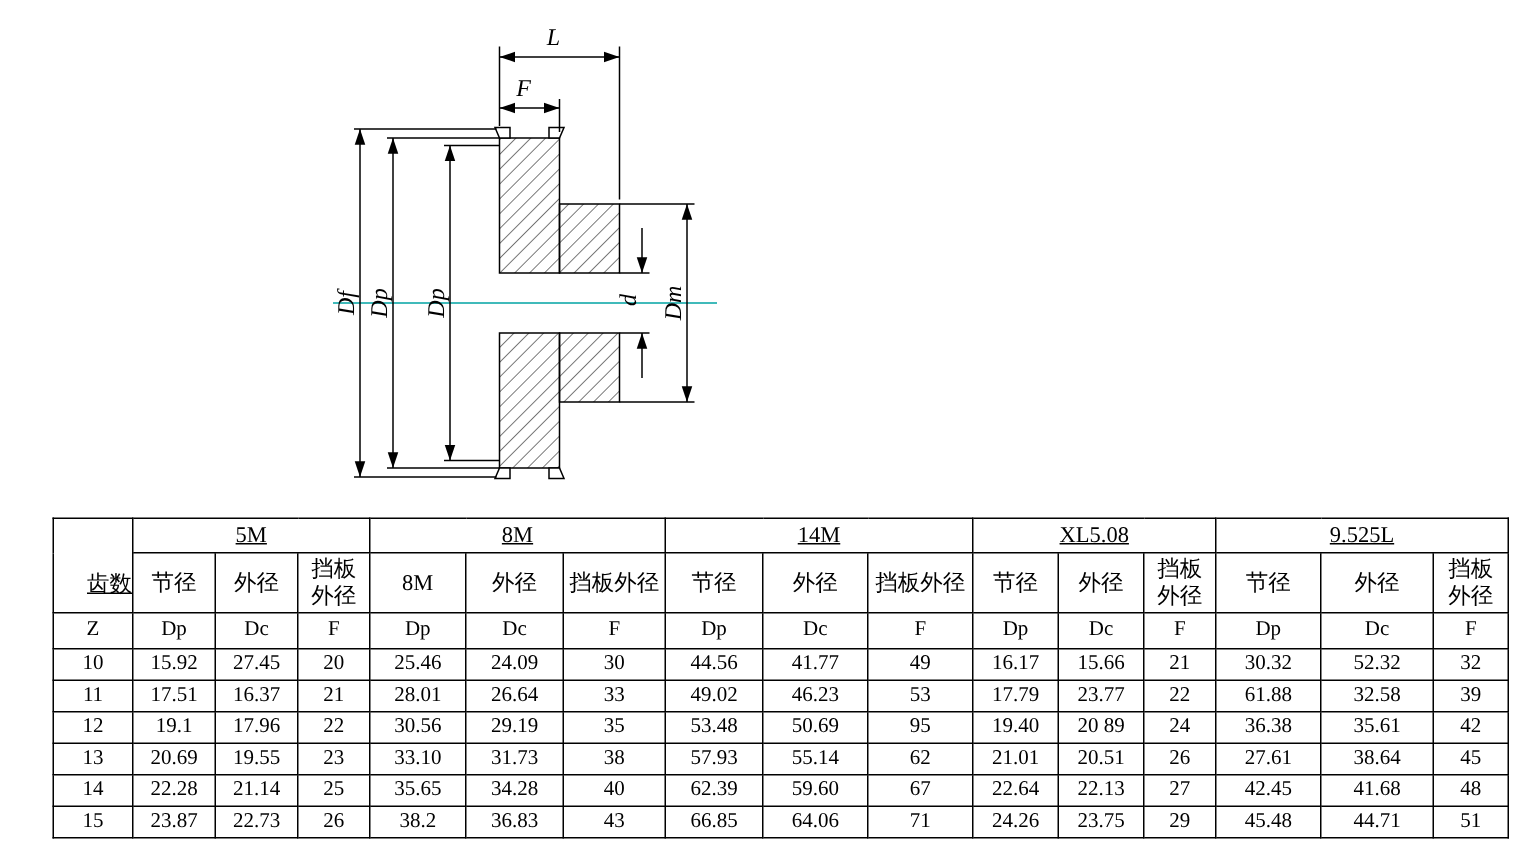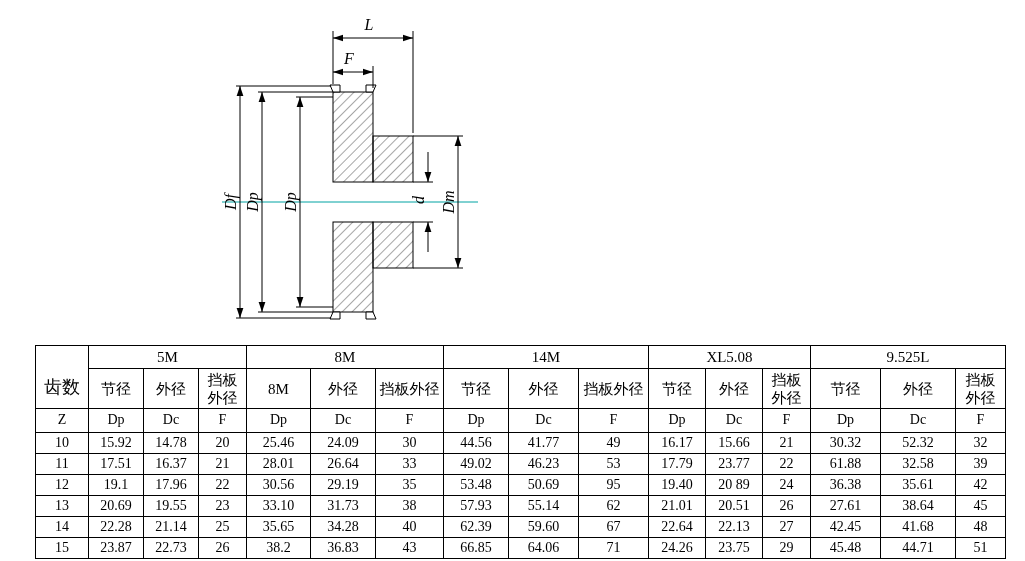--- a/index.html
+++ b/index.html
@@ -5,25 +5,25 @@
   * { margin:0; padding:0; box-sizing:border-box; }
   html,body { width:1025px; height:561px; background:#ffffff; overflow:hidden;
               font-family:"Liberation Serif","DejaVu Serif",serif; color:#000; }
   .canvas { position:relative; width:1025px; height:561px; background:#fff; }
   svg.drawing { position:absolute; left:0; top:0; }
 
   table.spec { position:absolute; left:35px; top:345px; width:970px;
                border-collapse:collapse; table-layout:fixed; }
   .spec td { border:1px solid #000; text-align:center; vertical-align:middle;
              font-size:14px; line-height:1.2; white-space:pre-line; overflow:hidden; }
-  .r-group td { height:23px; font-size:15px; }
+  .r-group td { height:23px; font-size:15px;text-decoration:underline; }
   .r-sub td   { height:40px; font-size:15px; }
   .r-units td { height:24px; font-size:14px; }
   .spec tbody td { height:21px; }
-  td.corner { vertical-align:bottom; padding-bottom:9px; font-size:18px; }
+  td.corner { vertical-align:bottom; padding-bottom:9px; font-size:15px;text-align:right; }
 </style>
 </head>
 <body>
 
 <div class="canvas">
 
   <svg class="drawing" width="1025" height="345" viewBox="0 0 1025 345">
     <defs>
       <pattern id="hatch" patternUnits="userSpaceOnUse" width="7" height="7" patternTransform="rotate(45)">
         <line x1="0" y1="0" x2="0" y2="7" stroke="#000" stroke-width="0.7"></line>
@@ -152,21 +152,21 @@
         <td>F</td>
         <td>Dp</td>
         <td>Dc</td>
         <td>F</td>
       </tr>
     </thead>
     <tbody>
         <tr>
           <td>10</td>
           <td>15.92</td>
-          <td>14.78</td>
+          <td>27.45</td>
           <td>20</td>
           <td>25.46</td>
           <td>24.09</td>
           <td>30</td>
           <td>44.56</td>
           <td>41.77</td>
           <td>49</td>
           <td>16.17</td>
           <td>15.66</td>
           <td>21</td>

